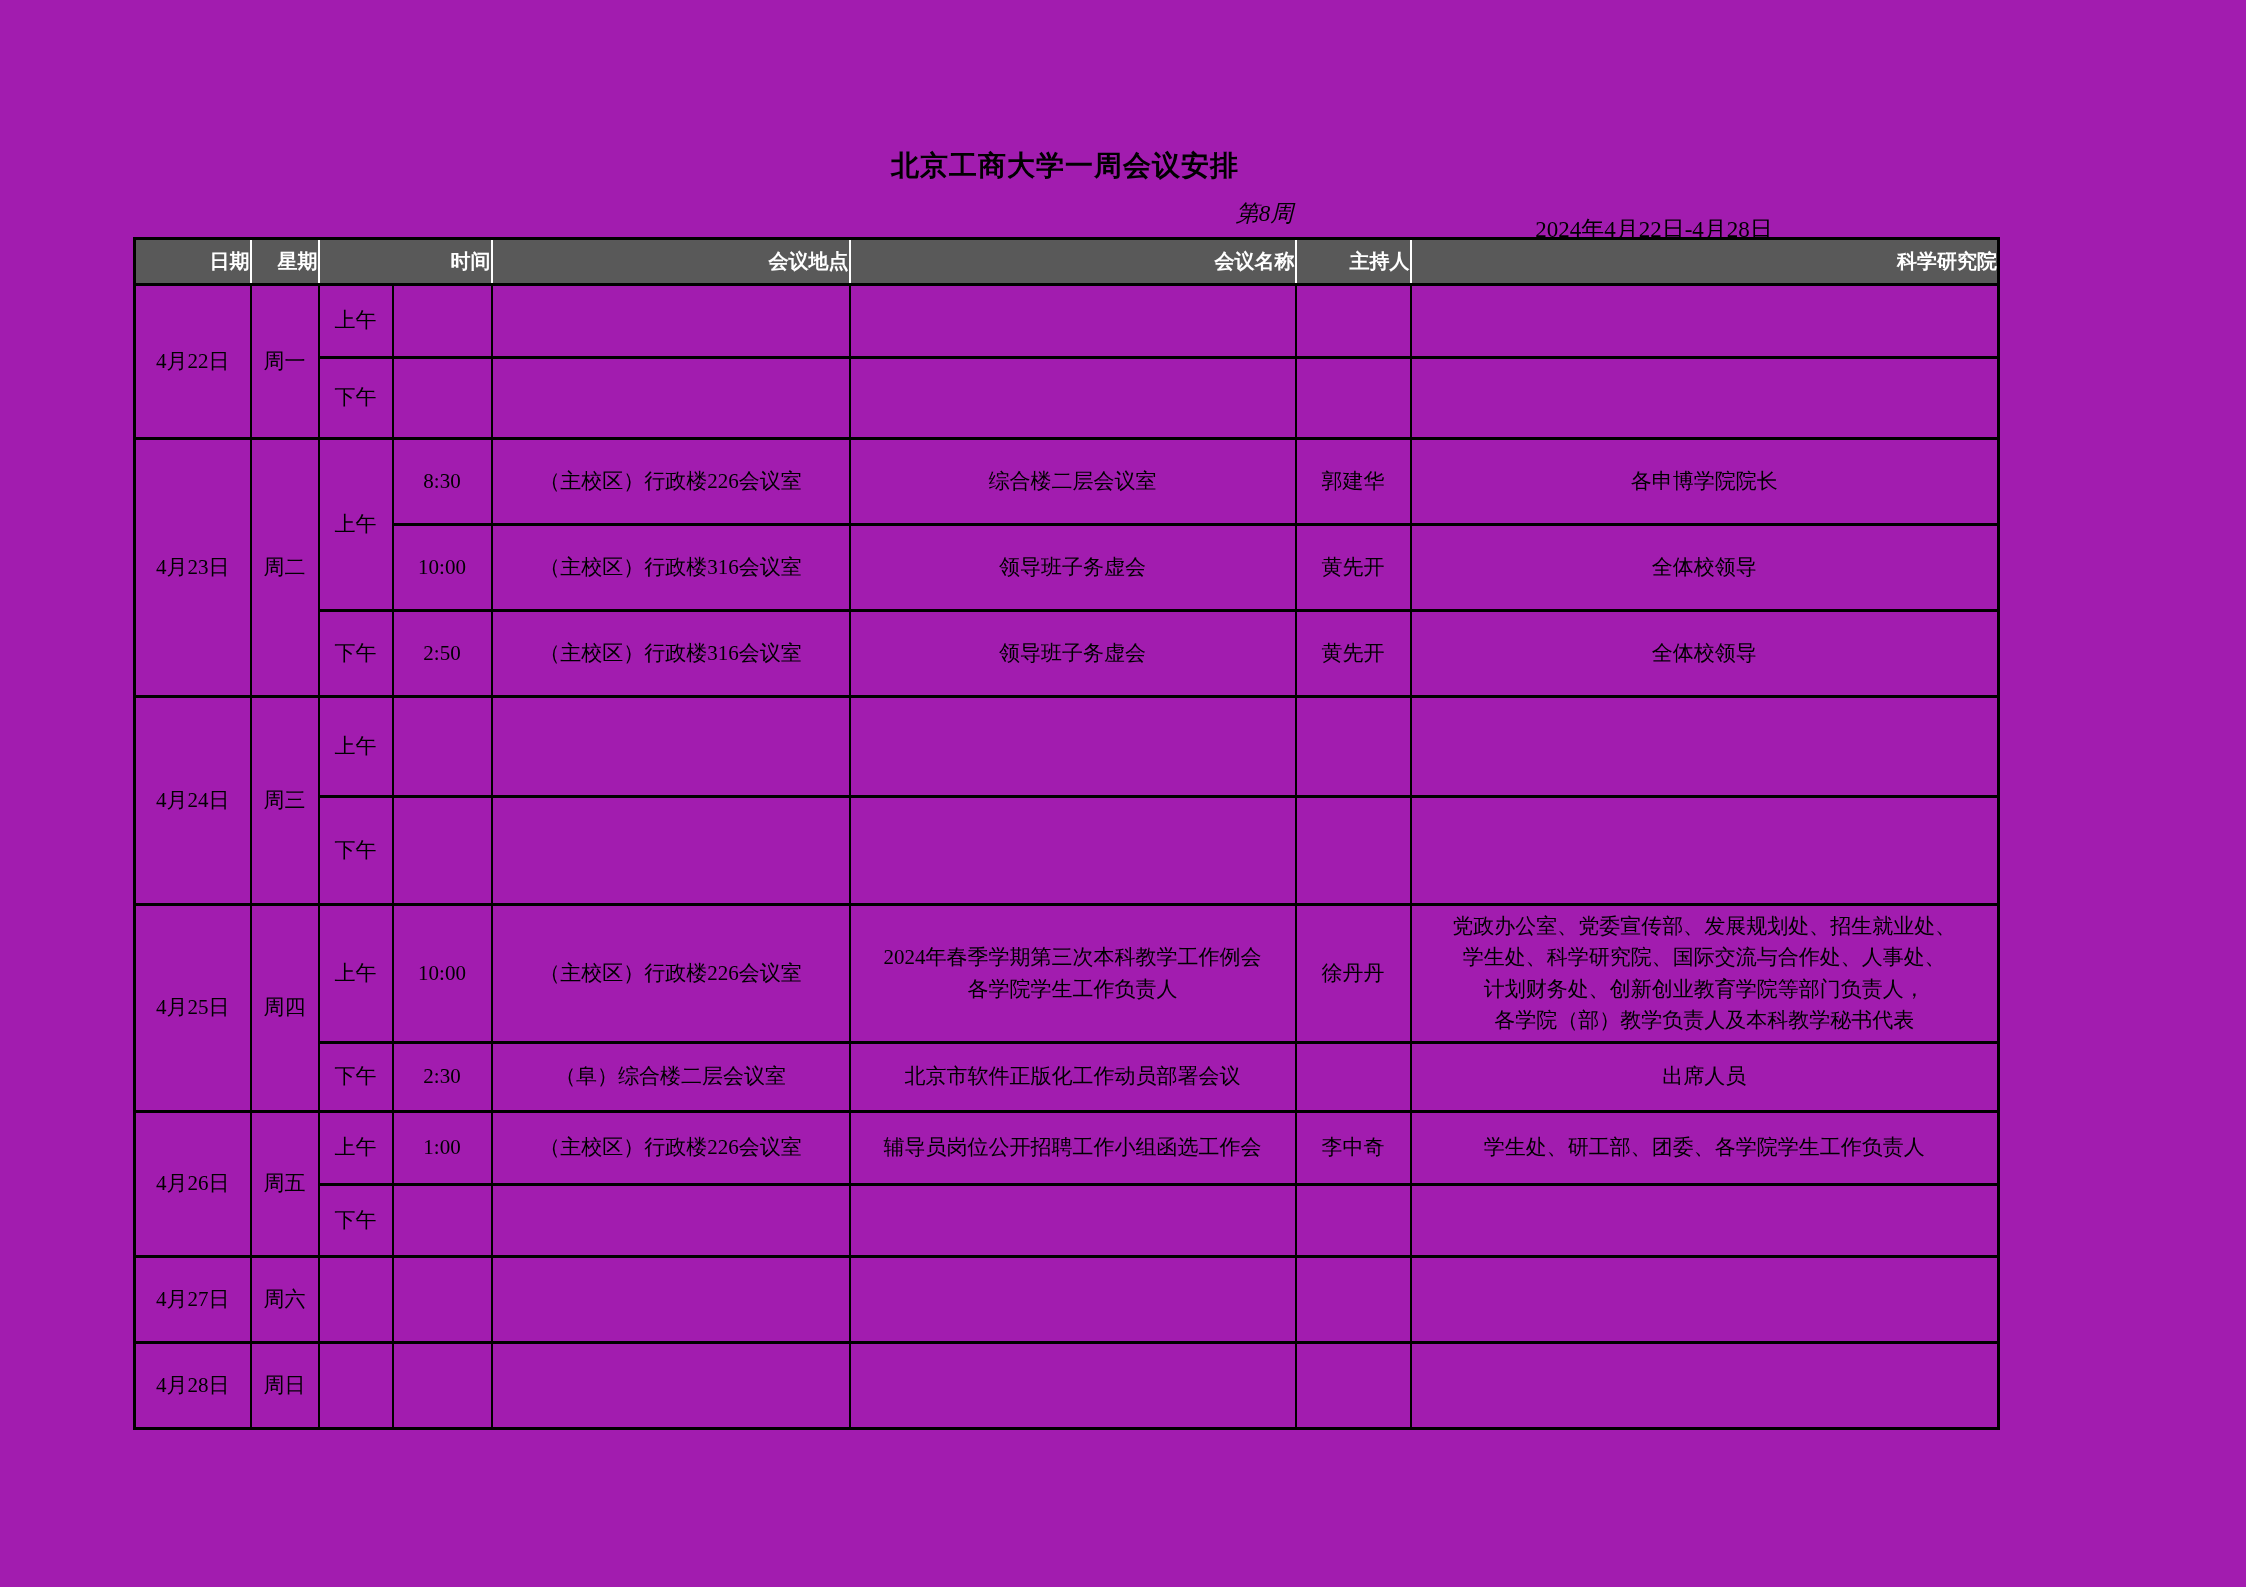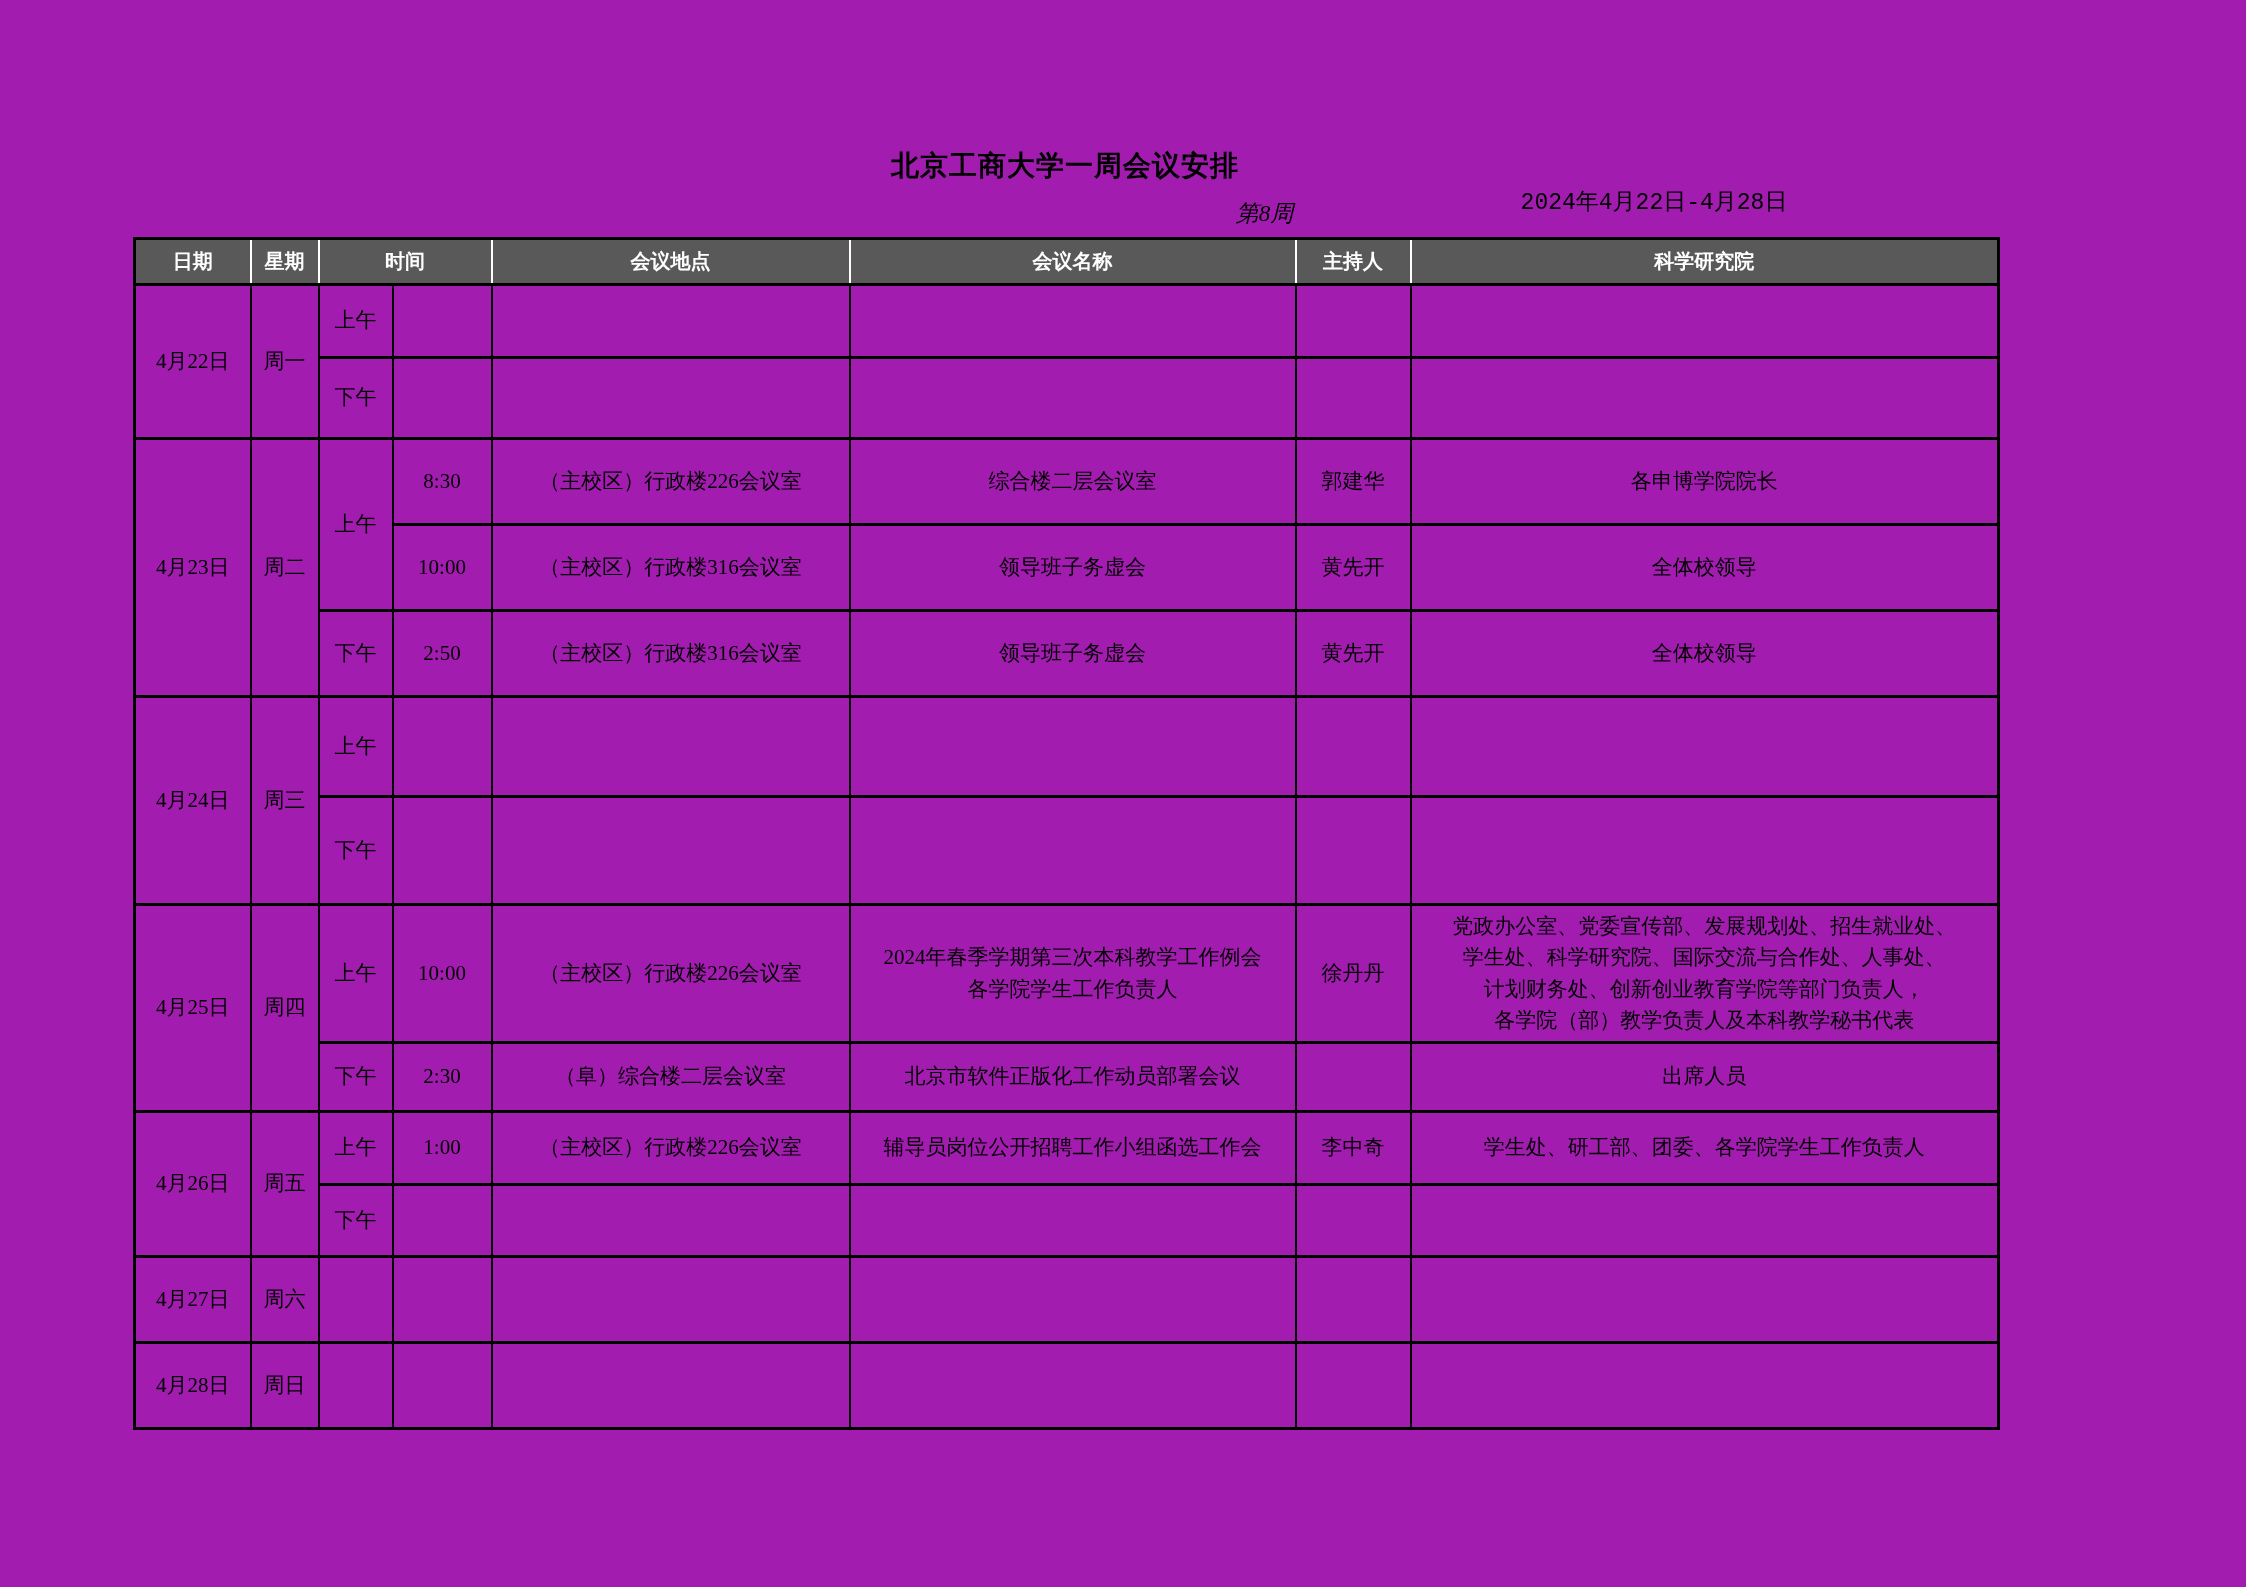--- a/index.html
+++ b/index.html
@@ -45,37 +45,36 @@
     left: 60.7%;
     transform: translateX(-50%);
     top: 12px;
     white-space: nowrap;
     font-style: italic;
   }
   .date-range {
     position: absolute;
     left: 81.6%;
     transform: translateX(-50%);
-    top: 0;
+    top: 28px;
     white-space: nowrap;
-    font-family: Liberation Mono, monospace;
   }
   table.schedule {
     border-collapse: collapse;
     table-layout: fixed;
     width: 1864px;
     border: 3px solid #000000;
   }
   table.schedule th {
     background: #595959;
     color: #ffffff;
     font-family: "Liberation Sans", "DejaVu Sans", sans-serif;
     font-weight: bold;
     font-size: 20px;
-    text-align: center;
+    text-align: right;
     vertical-align: middle;
     border-left: 2px solid #ffffff;
     border-right: 2px solid #ffffff;
     border-top: 3px solid #000000;
     border-bottom: 3px solid #000000;
     padding: 0;
   }
   table.schedule td {
     border-left: 2px solid #000000;
     border-right: 2px solid #000000;

